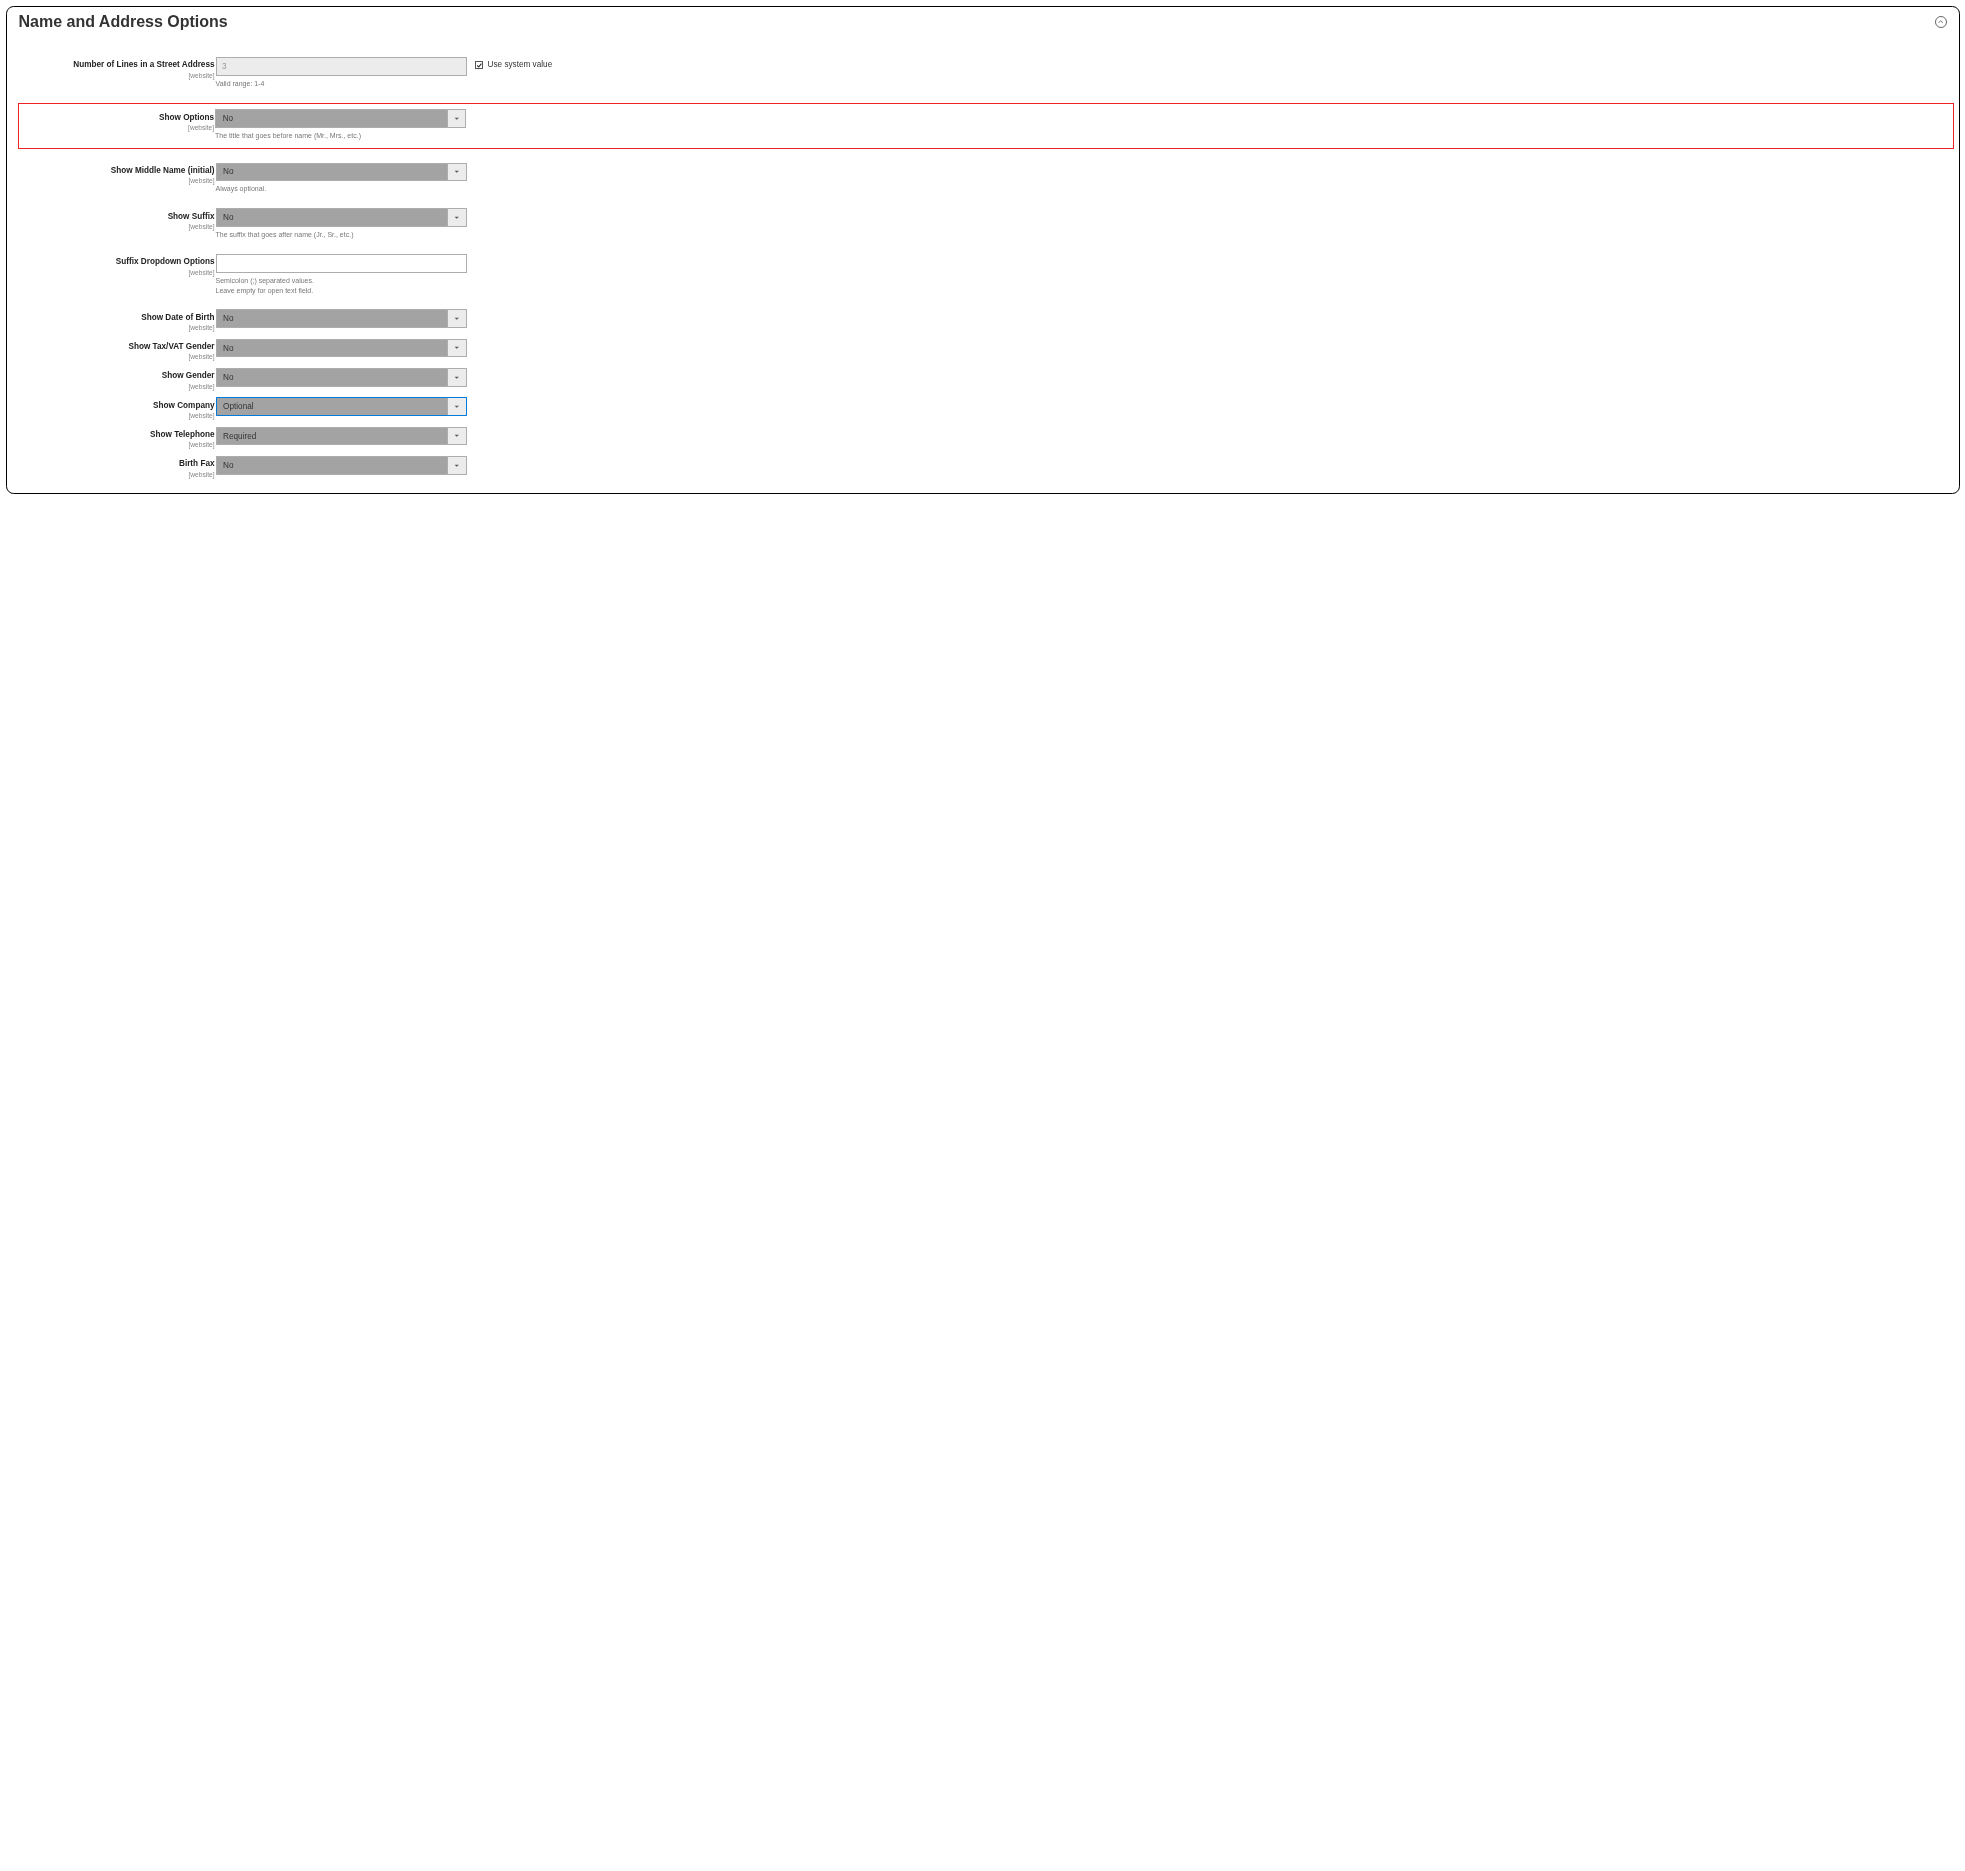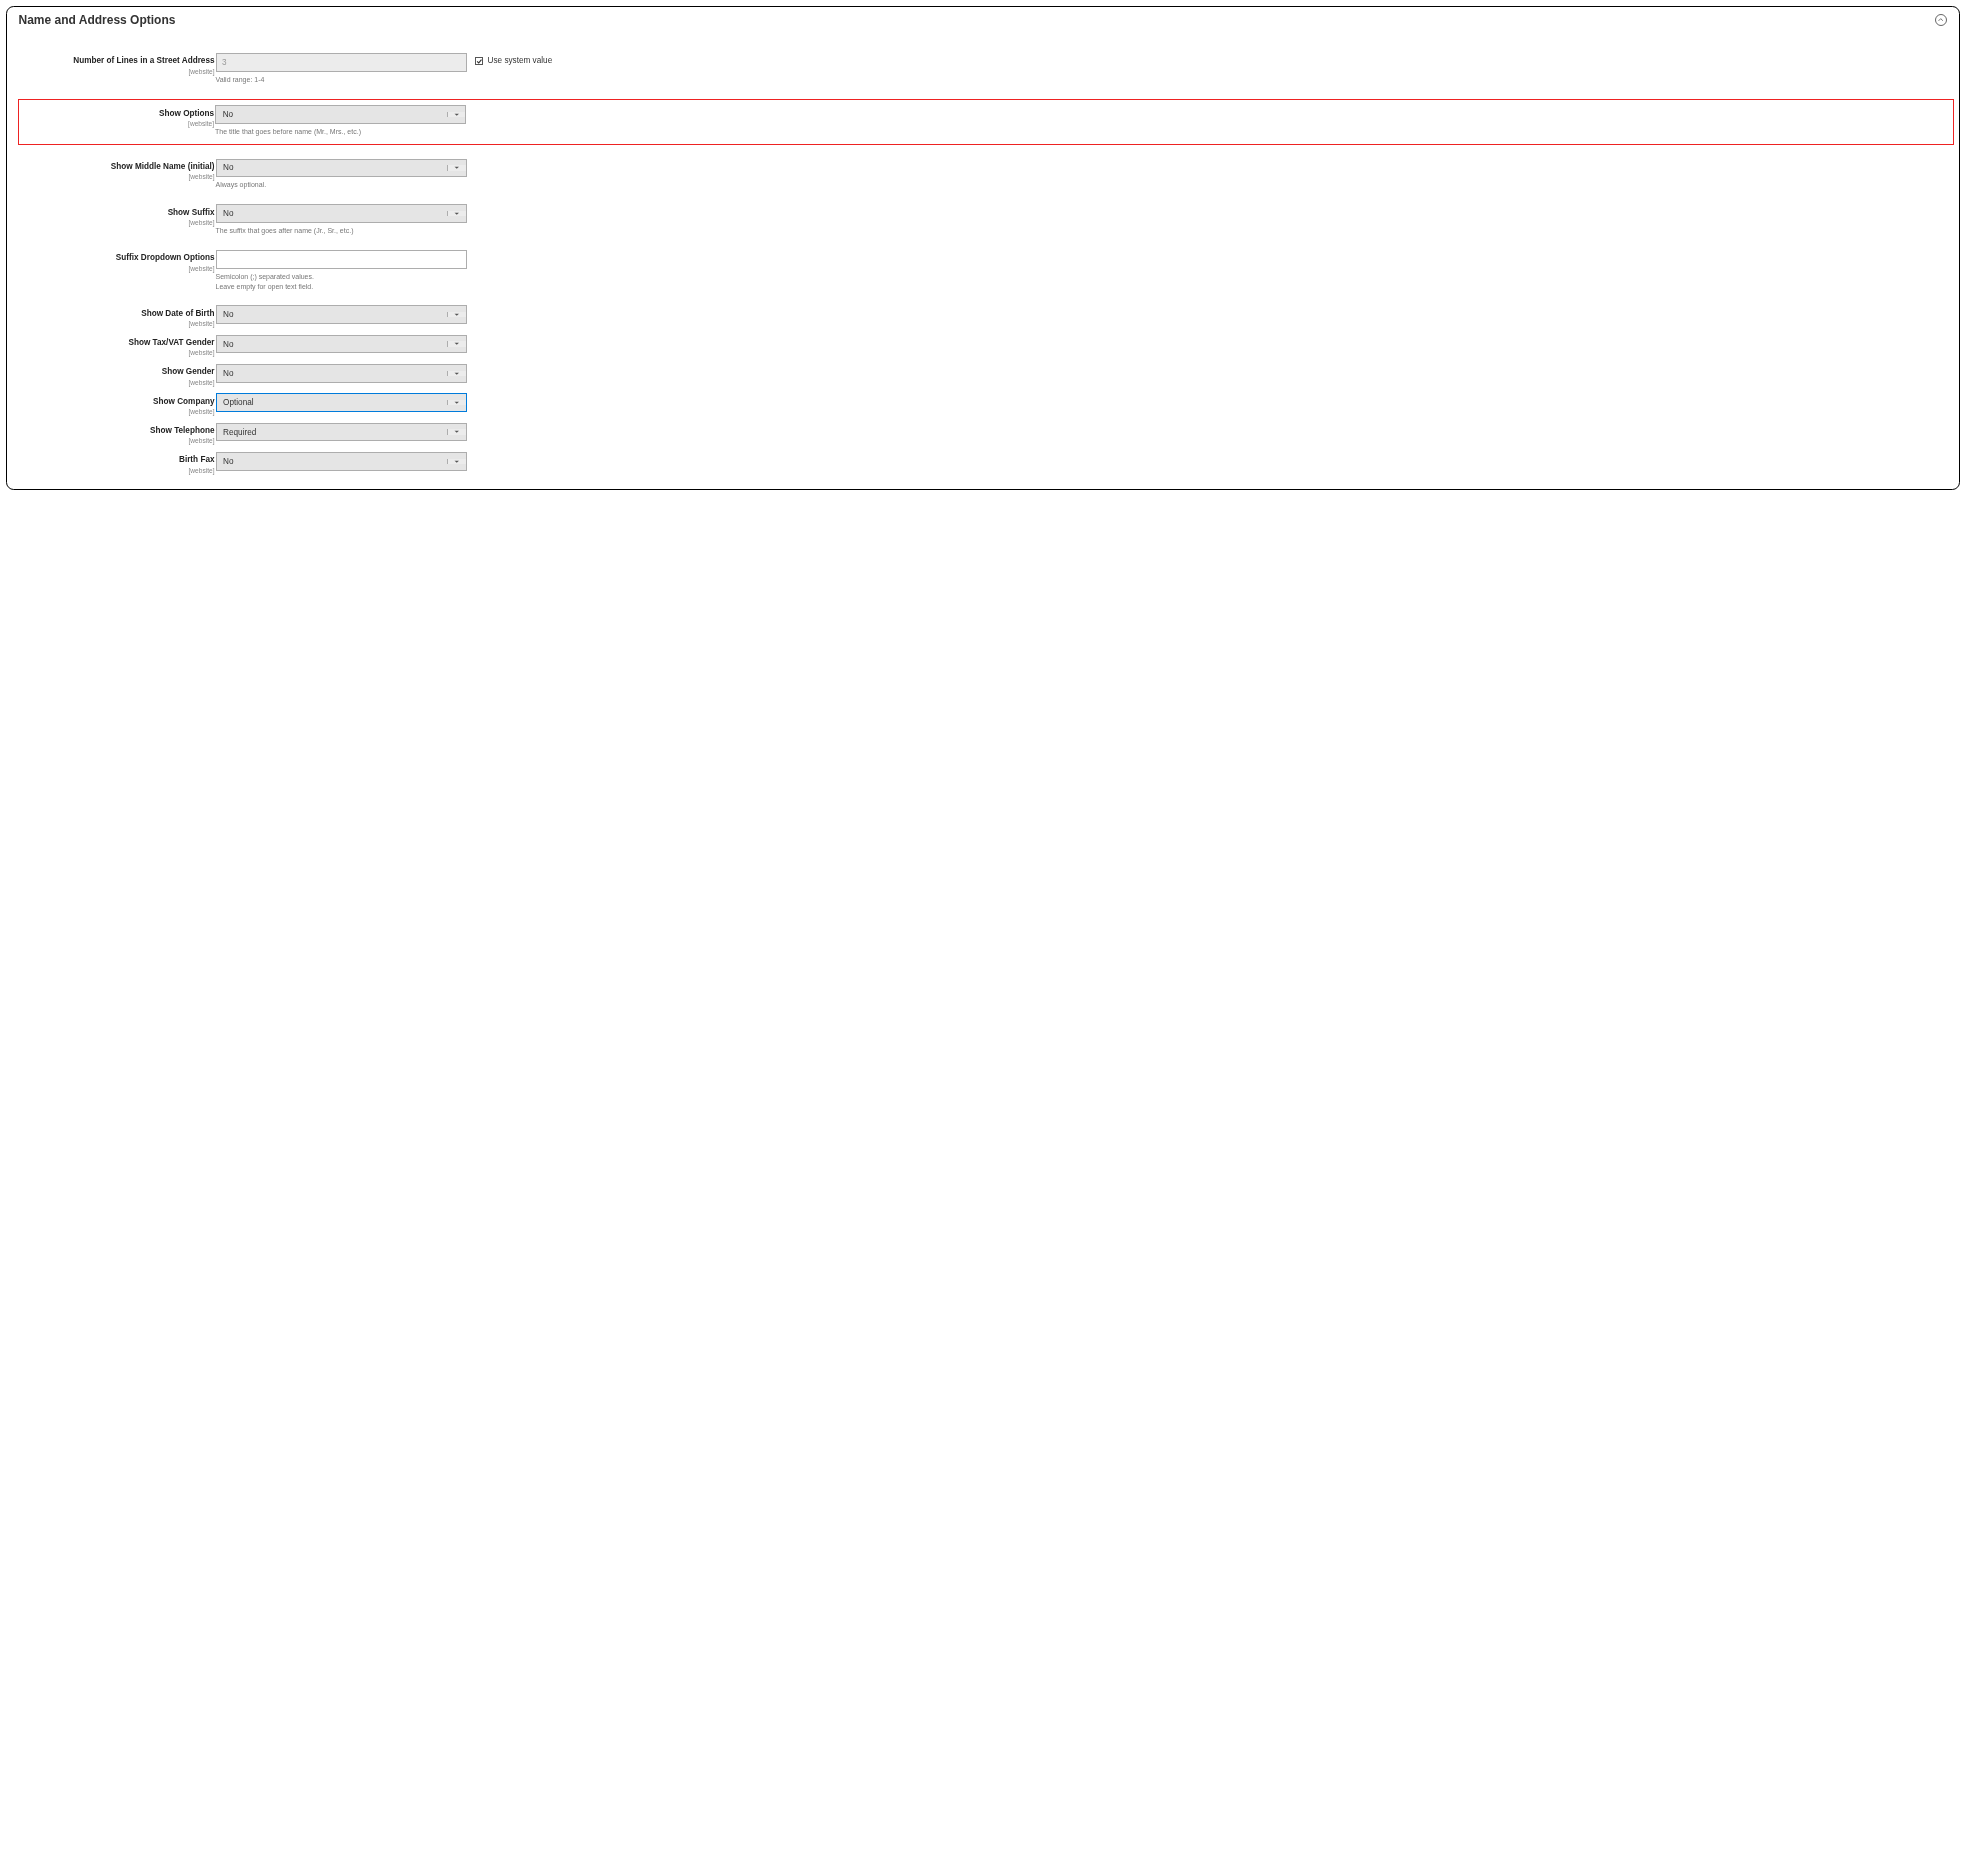--- a/index.html
+++ b/index.html
@@ -16,21 +16,21 @@
     padding: 6.6px 12px 15.3px 12px;
     position: relative;
   }
   .panel-header {
     display: flex;
     justify-content: space-between;
     align-items: center;
     margin-bottom: 26px;
   }
   .panel-title {
-    font-size: 12px;
+    font-size: 16px;
     font-weight: 600;
     color: #333;
   }
   .collapse-btn {
     width: 12px;
     height: 12px;
     border: 0.8px solid #666;
     border-radius: 50%;
     display: flex;
     align-items: center;
@@ -80,22 +80,21 @@
     background: #fff;
   }
   .text-input.disabled {
     background: #ececec;
     color: #999;
   }
   .select-wrap {
     display: flex;
     border: 0.5px solid #adadad;
     cursor: pointer;
-    background: #e5e5e5;
-    align-items: center;
+    background: #a3a3a3;
   }
   .select-wrap.focused { border-color: #007bdb; }
   .select-value {
     flex: 1;
     padding: 0 6.6px;
     display: flex;
     align-items: center;
     font-size: 8.2px;
     color: #333;
   }

